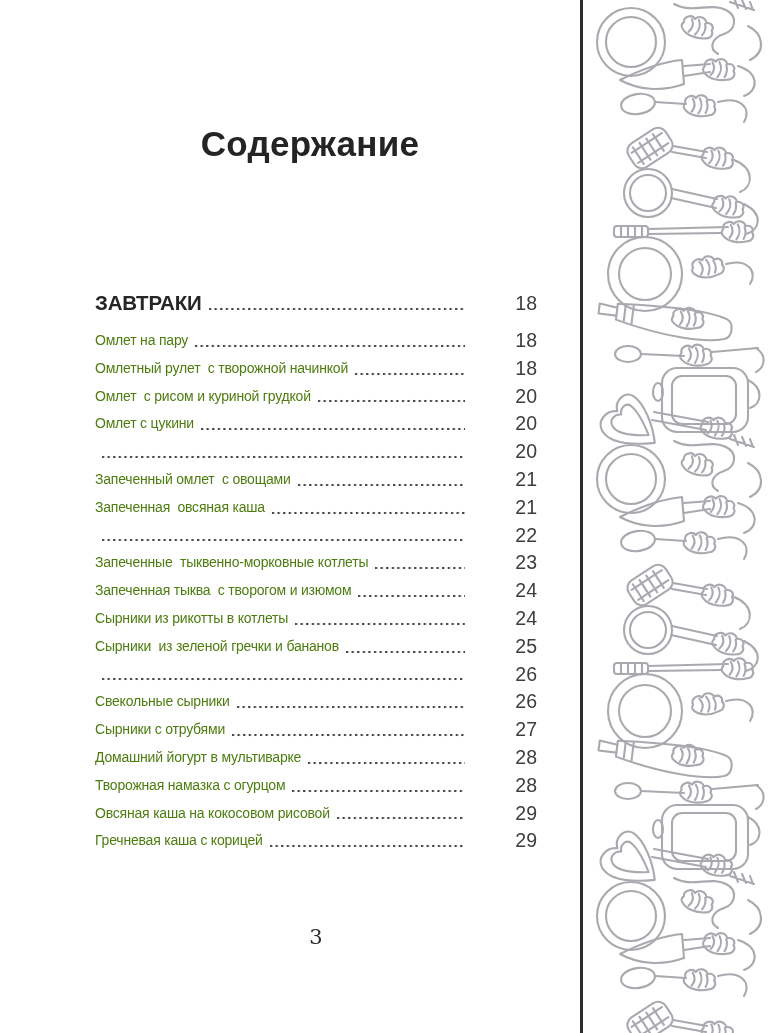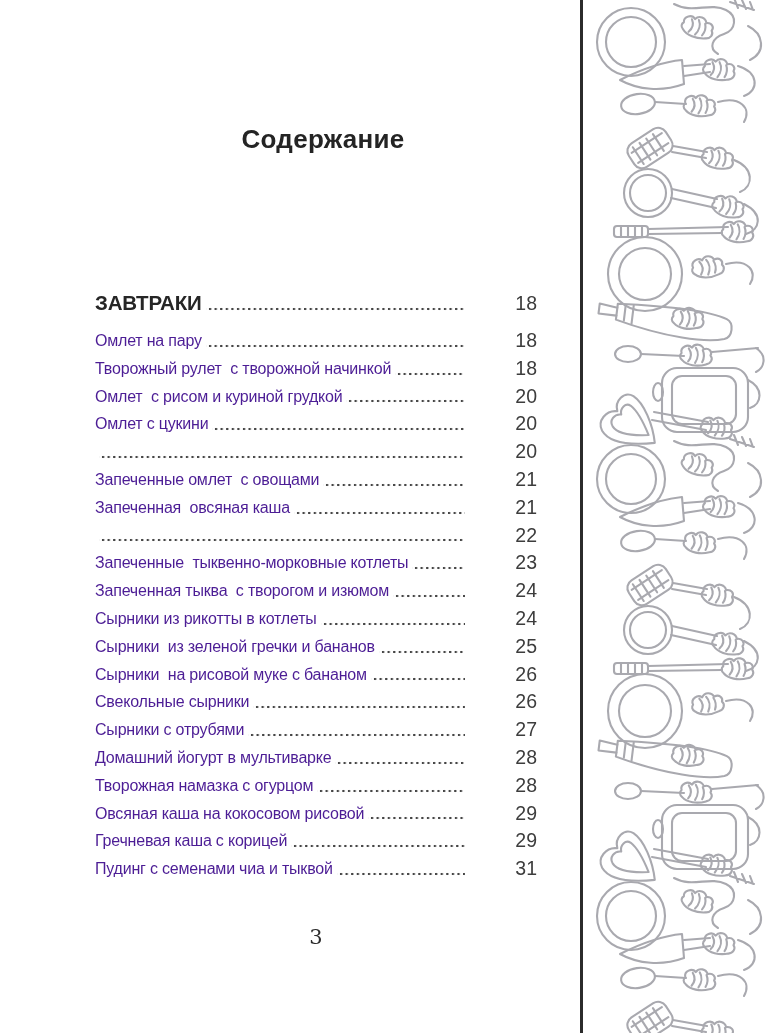--- a/index.html
+++ b/index.html
@@ -1,32 +1,32 @@
 <!DOCTYPE html>
 <html><head>
 <meta charset="utf-8">
 <style>
   html,body{margin:0;padding:0;background:#fff;}
   .page{
     position:relative;width:768px;height:1033px;background:#ffffff;
     overflow:hidden;font-family:"Liberation Sans",sans-serif;
   }
   .title{
-    position:absolute;top:124px;left:102px;width:442px;
-    text-align:center;font-size:26px;font-weight:bold;color:#242424;
+    position:absolute;top:124px;left:89px;width:442px;
+    text-align:center;font-size:35px;font-weight:bold;color:#242424;
     letter-spacing:.3px;
   }
   .toc{position:absolute;left:95px;top:288px;width:442px;}
   .row{display:flex;align-items:flex-start;height:27.8px;}
   .row.section{height:30px;font-weight:bold;}
   .row.section .lbl{font-size:20.5px;color:#262626;line-height:30px;}
   .row.section .pg{font-size:19.5px;font-weight:normal;line-height:30px;}
   .items{margin-top:9px;}
   .lbl{
-    font-size:16px;color:#4c1d95;line-height:27.8px;white-space:pre;
+    font-size:14px;color:#4d7c0f;line-height:27.8px;white-space:pre;
     letter-spacing:-.2px;flex:0 0 auto;
   }
   .dots{
     flex:1 1 auto;align-self:stretch;margin:0 2px 0 4px;
     background-image:radial-gradient(circle at 2px 50%, #454545 1.1px, rgba(0,0,0,0) 1.55px);
     background-size:5.6px 4px;background-repeat:repeat-x;
     background-position:2px calc(100% - 7px);
   }
   .pg{
     font-size:19.5px;color:#3d3d3d;line-height:27.8px;text-align:right;
@@ -54,40 +54,40 @@
       <span class="dots"></span>
       <span class="pg">18</span>
     </div>
     <div class="items">
       <div class="row">
           <span class="lbl">Омлет на пару</span>
           <span class="dots"></span>
           <span class="pg">18</span>
         </div>
       <div class="row">
-          <span class="lbl">Творожный рулет  с творожной начинкой</span>
+          <span class="lbl">Омлетный рулет  с творожной начинкой</span>
           <span class="dots"></span>
           <span class="pg">18</span>
         </div>
       <div class="row">
           <span class="lbl">Омлет  с рисом и куриной грудкой</span>
           <span class="dots"></span>
           <span class="pg">20</span>
         </div>
       <div class="row">
           <span class="lbl">Омлет с цукини</span>
           <span class="dots"></span>
           <span class="pg">20</span>
         </div>
       <div class="row">
           <span class="dots"></span>
           <span class="pg">20</span>
         </div>
       <div class="row">
-          <span class="lbl">Запеченные омлет  с овощами</span>
+          <span class="lbl">Запеченный омлет  с овощами</span>
           <span class="dots"></span>
           <span class="pg">21</span>
         </div>
       <div class="row">
           <span class="lbl">Запеченная  овсяная каша</span>
           <span class="dots"></span>
           <span class="pg">21</span>
         </div>
       <div class="row">
           <span class="dots"></span>
@@ -107,21 +107,20 @@
           <span class="lbl">Сырники из рикотты в котлеты</span>
           <span class="dots"></span>
           <span class="pg">24</span>
         </div>
       <div class="row">
           <span class="lbl">Сырники  из зеленой гречки и бананов</span>
           <span class="dots"></span>
           <span class="pg">25</span>
         </div>
       <div class="row">
-          <span class="lbl">Сырники  на рисовой муке с бананом</span>
           <span class="dots"></span>
           <span class="pg">26</span>
         </div>
       <div class="row">
           <span class="lbl">Свекольные сырники</span>
           <span class="dots"></span>
           <span class="pg">26</span>
         </div>
       <div class="row">
           <span class="lbl">Сырники с отрубями</span>
@@ -140,25 +139,20 @@
         </div>
       <div class="row">
           <span class="lbl">Овсяная каша на кокосовом рисовой</span>
           <span class="dots"></span>
           <span class="pg">29</span>
         </div>
       <div class="row">
           <span class="lbl">Гречневая каша с корицей</span>
           <span class="dots"></span>
           <span class="pg">29</span>
-        </div>
-      <div class="row">
-          <span class="lbl">Пудинг с семенами чиа и тыквой</span>
-          <span class="dots"></span>
-          <span class="pg">31</span>
         </div>
     </div>
   </div>
 
   <div class="footer">3</div>
 
   <div class="vrule"></div>
 
   <div class="decor">
     <svg width="185" height="1033" viewBox="0 0 185 1033">

